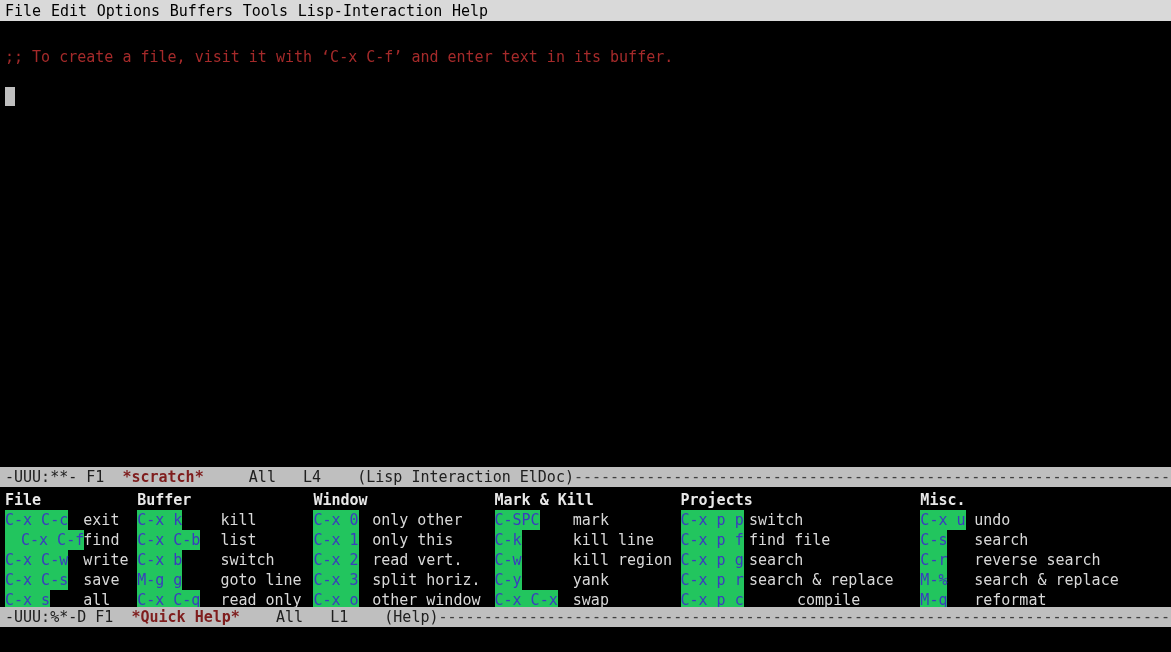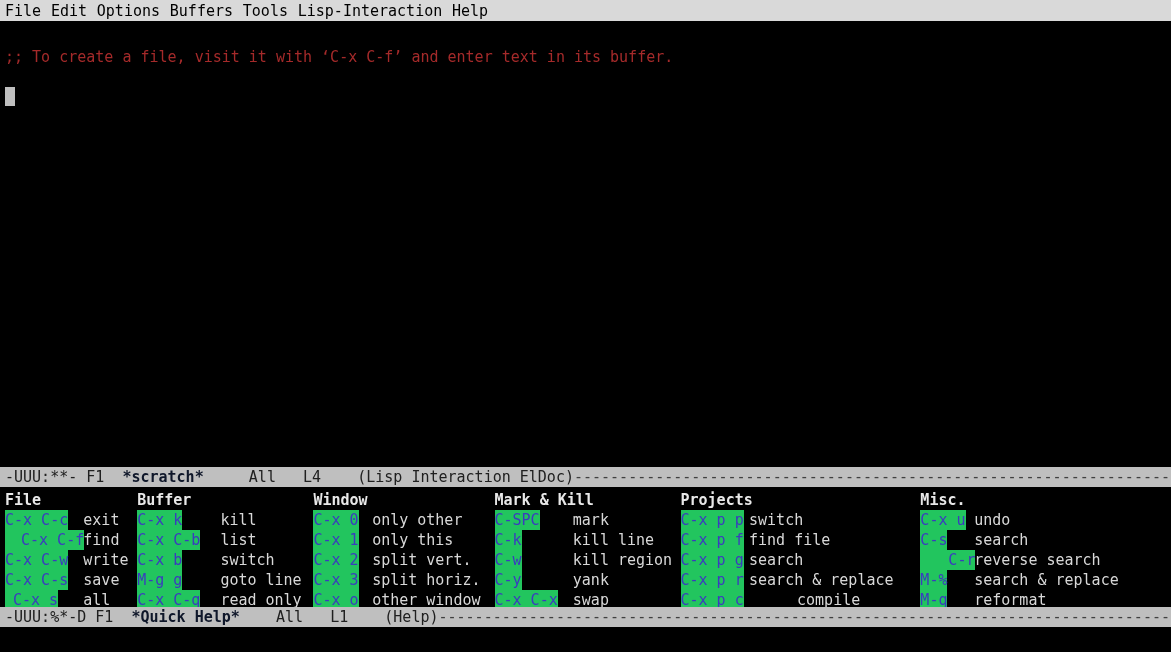--- a/index.html
+++ b/index.html
@@ -73,21 +73,21 @@
     height: 20px;
     background: #bfbfbf;
     color: #202020;
     white-space: pre;
     overflow: hidden;
     padding-left: 5px;
     box-sizing: border-box;
     display: flex;
     align-items: center;
   }
-  .modeline .bufname { font-weight: bold; color: #0f172a; }
+  .modeline .bufname { font-weight: bold; color: #7f1d1d; }
   .modeline.top { top: 467px; }
   .modeline.bottom { top: 607px; }
   .modeline .dashes { color: #404040; }
 
   
   .quickhelp {
     position: absolute;
     left: 0; top: 487px;
     width: 1171px;
     height: 120px;
@@ -142,40 +142,40 @@
   <div class="quickhelp">
       <div class="qh-cell qh-head" style="left: 5px; top: 3px;">File</div>
       <div class="qh-cell qh-key" style="left: 5px; top: 23px;">C-x C-c</div>
       <div class="qh-cell qh-desc" style="left: 83.32px; top: 23px;">exit</div>
       <div class="qh-cell qh-key" style="left: 5px; top: 43px; padding-left: 16px;">C-x C-f</div>
       <div class="qh-cell qh-desc" style="left: 83.32px; top: 43px;">find</div>
       <div class="qh-cell qh-key" style="left: 5px; top: 63px;">C-x C-w</div>
       <div class="qh-cell qh-desc" style="left: 83.32px; top: 63px;">write</div>
       <div class="qh-cell qh-key" style="left: 5px; top: 83px;">C-x C-s</div>
       <div class="qh-cell qh-desc" style="left: 83.32px; top: 83px;">save</div>
-      <div class="qh-cell qh-key" style="left: 5px; top: 103px; padding-left: 8px;">C-x s</div>
+      <div class="qh-cell qh-key" style="left: 5px; top: 103px;">C-x s</div>
       <div class="qh-cell qh-desc" style="left: 83.32px; top: 103px;">all</div>
       <div class="qh-cell qh-head" style="left: 137.165px; top: 3px;">Buffer</div>
       <div class="qh-cell qh-key" style="left: 137.165px; top: 23px;">C-x k</div>
       <div class="qh-cell qh-desc" style="left: 220.38px; top: 23px;">kill</div>
       <div class="qh-cell qh-key" style="left: 137.165px; top: 43px;">C-x C-b</div>
       <div class="qh-cell qh-desc" style="left: 220.38px; top: 43px;">list</div>
       <div class="qh-cell qh-key" style="left: 137.165px; top: 63px;">C-x b</div>
       <div class="qh-cell qh-desc" style="left: 220.38px; top: 63px;">switch</div>
       <div class="qh-cell qh-key" style="left: 137.165px; top: 83px;">M-g g</div>
       <div class="qh-cell qh-desc" style="left: 220.38px; top: 83px;">goto line</div>
       <div class="qh-cell qh-key" style="left: 137.165px; top: 103px;">C-x C-q</div>
       <div class="qh-cell qh-desc" style="left: 220.38px; top: 103px;">read only</div>
       <div class="qh-cell qh-head" style="left: 313.385px; top: 3px;">Window</div>
       <div class="qh-cell qh-key" style="left: 313.385px; top: 23px;">C-x 0</div>
       <div class="qh-cell qh-desc" style="left: 372.125px; top: 23px;">only other</div>
       <div class="qh-cell qh-key" style="left: 313.385px; top: 43px;">C-x 1</div>
       <div class="qh-cell qh-desc" style="left: 372.125px; top: 43px;">only this</div>
       <div class="qh-cell qh-key" style="left: 313.385px; top: 63px;">C-x 2</div>
-      <div class="qh-cell qh-desc" style="left: 372.125px; top: 63px;">split vert.</div>
+      <div class="qh-cell qh-desc" style="left: 372.125px; top: 63px;">read vert.</div>
       <div class="qh-cell qh-key" style="left: 313.385px; top: 83px;">C-x 3</div>
       <div class="qh-cell qh-desc" style="left: 372.125px; top: 83px;">split horiz.</div>
       <div class="qh-cell qh-key" style="left: 313.385px; top: 103px;">C-x o</div>
       <div class="qh-cell qh-desc" style="left: 372.125px; top: 103px;">other window</div>
       <div class="qh-cell qh-head" style="left: 494.5px; top: 3px;">Mark &amp; Kill</div>
       <div class="qh-cell qh-key" style="left: 494.5px; top: 23px;">C-SPC</div>
       <div class="qh-cell qh-desc" style="left: 572.82px; top: 23px;">mark</div>
       <div class="qh-cell qh-key" style="left: 494.5px; top: 43px;">C-k</div>
       <div class="qh-cell qh-desc" style="left: 572.82px; top: 43px;">kill line</div>
       <div class="qh-cell qh-key" style="left: 494.5px; top: 63px;">C-w</div>
@@ -193,21 +193,21 @@
       <div class="qh-cell qh-desc" style="left: 749.04px; top: 63px;">search</div>
       <div class="qh-cell qh-key" style="left: 680.51px; top: 83px;">C-x p r</div>
       <div class="qh-cell qh-desc" style="left: 749.04px; top: 83px;">search &amp; replace</div>
       <div class="qh-cell qh-key" style="left: 680.51px; top: 103px;">C-x p c</div>
       <div class="qh-cell qh-desc" style="left: 749.04px; top: 103px; margin-left: 48px;">compile</div>
       <div class="qh-cell qh-head" style="left: 920.365px; top: 3px;">Misc.</div>
       <div class="qh-cell qh-key" style="left: 920.365px; top: 23px;">C-x u</div>
       <div class="qh-cell qh-desc" style="left: 974.21px; top: 23px;">undo</div>
       <div class="qh-cell qh-key" style="left: 920.365px; top: 43px;">C-s</div>
       <div class="qh-cell qh-desc" style="left: 974.21px; top: 43px;">search</div>
-      <div class="qh-cell qh-key" style="left: 920.365px; top: 63px; padding-left: 28px;">C-r</div>
+      <div class="qh-cell qh-key" style="left: 920.365px; top: 63px;">C-r</div>
       <div class="qh-cell qh-desc" style="left: 974.21px; top: 63px;">reverse search</div>
       <div class="qh-cell qh-key" style="left: 920.365px; top: 83px;">M-%</div>
       <div class="qh-cell qh-desc" style="left: 974.21px; top: 83px;">search &amp; replace</div>
       <div class="qh-cell qh-key" style="left: 920.365px; top: 103px;">M-q</div>
       <div class="qh-cell qh-desc" style="left: 974.21px; top: 103px;">reformat</div>
     </div>
 
   <div class="modeline bottom">
     <span>-UUU:%*-D F1</span><span>  </span><span class="bufname">*Quick Help*</span><span>    </span><span>All</span><span>   </span><span>L1</span><span>    </span><span>(Help)</span><span class="dashes">--------------------------------------------------------------------------------------------</span>
   </div>

